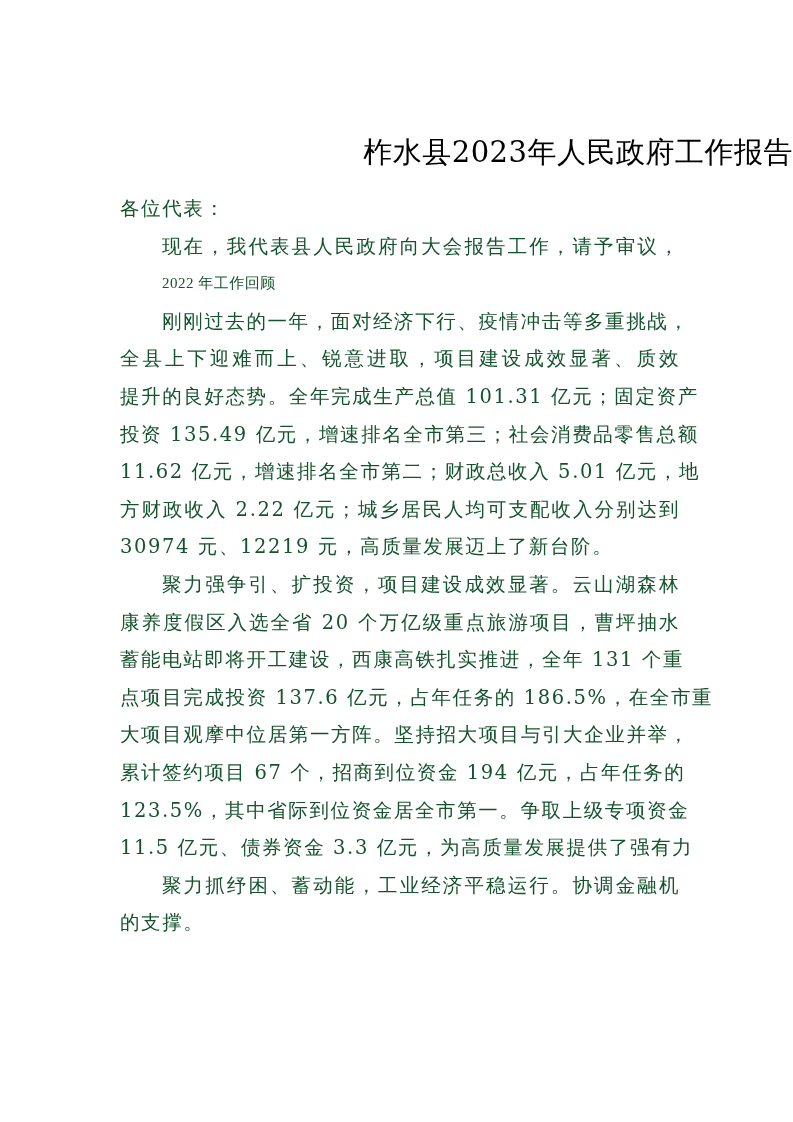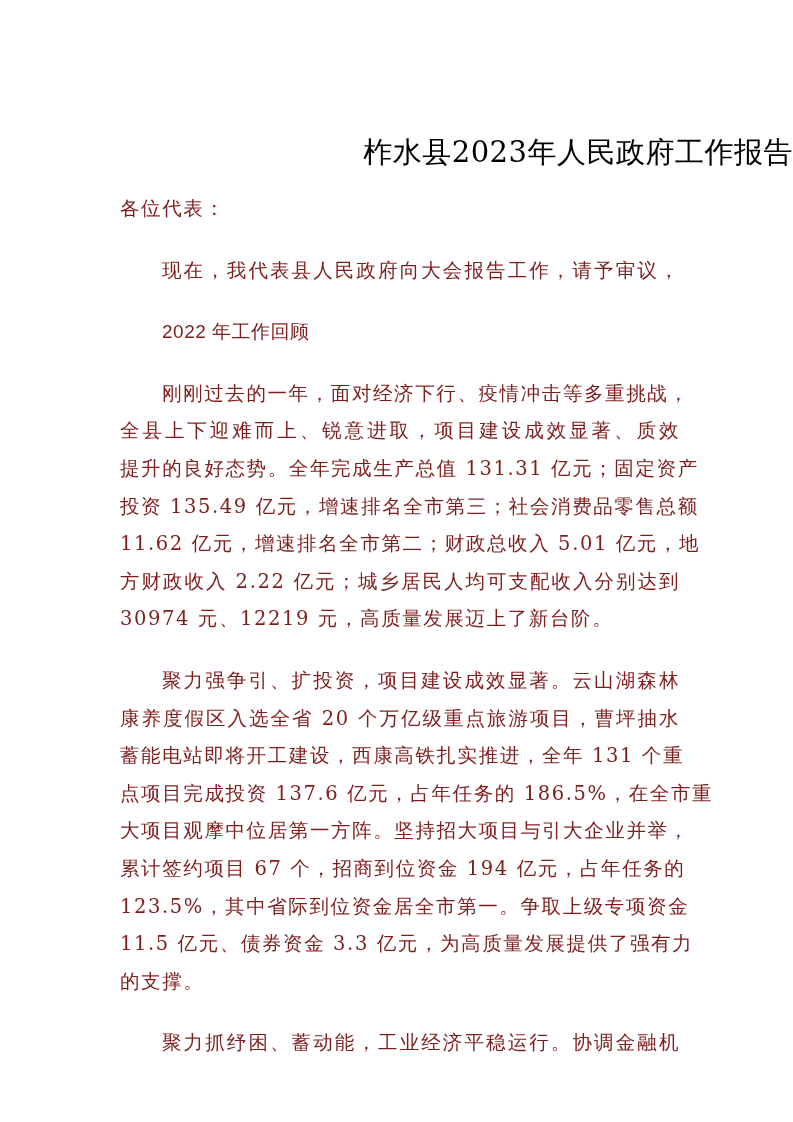--- a/index.html
+++ b/index.html
@@ -5,56 +5,56 @@
   html, body { margin: 0; padding: 0; background: #ffffff; }
   body { width: 793px; height: 1122px; position: relative; overflow: hidden; }
   .page { position: absolute; left: 0; top: 0; width: 793px; height: 1122px; background: #ffffff; }
   .title {
     position: absolute; left: 0; top: 106px; width: 793px; text-align: right;
     font-family: "DejaVu Serif", "Liberation Serif", serif; font-size: 29px; color: #000;
     letter-spacing: 0.5px; line-height: 44px; margin-top: 24px;
   }
   .body {
     position: absolute; left: 120px; top: 190px; width: 560px;
-    font-family: "DejaVu Serif", "Liberation Serif", serif; font-size: 19.5px; color: #7f1d1d;
+    font-family: "DejaVu Serif", "Liberation Serif", serif; font-size: 19.5px; color: #14532d;
     line-height: 37.6px;
   }
   .line { display: block; white-space: nowrap; letter-spacing: 1.6px; height: 37.6px; }
-  .indent { padding-left: 42px; margin-top: 24px; }
+  .indent { padding-left: 42px; }
   .heading {
-    font-family: Liberation Sans, sans-serif; font-size: 19px; letter-spacing: 0.5px;
+    font-family: Liberation Serif, serif; font-size: 15px; letter-spacing: 0.5px;
   }
   .just { text-align: justify; text-align-last: justify; }
 </style>
 </head>
 <body>
 
 <div class="page">
   <div class="title">柞水县2023年人民政府工作报告</div>
 
   <div class="body">
     <span class="line">各位代表：</span>
 
     <span class="line indent just">现在，我代表县人民政府向大会报告工作，请予审议，</span>
 
     <span class="line indent heading">2022 年工作回顾</span>
 
     <span class="line indent just">刚刚过去的一年，面对经济下行、疫情冲击等多重挑战，</span>
     <span class="line just">全县上下迎难而上、锐意进取，项目建设成效显著、质效</span>
-    <span class="line just">提升的良好态势。全年完成生产总值 131.31 亿元；固定资产</span>
+    <span class="line just">提升的良好态势。全年完成生产总值 101.31 亿元；固定资产</span>
     <span class="line just">投资 135.49 亿元，增速排名全市第三；社会消费品零售总额</span>
     <span class="line just">11.62 亿元，增速排名全市第二；财政总收入 5.01 亿元，地</span>
     <span class="line just">方财政收入 2.22 亿元；城乡居民人均可支配收入分别达到</span>
     <span class="line">30974 元、12219 元，高质量发展迈上了新台阶。</span>
 
     <span class="line indent just">聚力强争引、扩投资，项目建设成效显著。云山湖森林</span>
     <span class="line just">康养度假区入选全省 20 个万亿级重点旅游项目，曹坪抽水</span>
     <span class="line just">蓄能电站即将开工建设，西康高铁扎实推进，全年 131 个重</span>
     <span class="line just">点项目完成投资 137.6 亿元，占年任务的 186.5%，在全市重</span>
     <span class="line just">大项目观摩中位居第一方阵。坚持招大项目与引大企业并举，</span>
     <span class="line just">累计签约项目 67 个，招商到位资金 194 亿元，占年任务的</span>
     <span class="line just">123.5%，其中省际到位资金居全市第一。争取上级专项资金</span>
     <span class="line just">11.5 亿元、债券资金 3.3 亿元，为高质量发展提供了强有力</span>
+    <span class="line indent just">聚力抓纾困、蓄动能，工业经济平稳运行。协调金融机</span>
+
     <span class="line">的支撑。</span>
-
-    <span class="line indent just">聚力抓纾困、蓄动能，工业经济平稳运行。协调金融机</span>
   </div>
 </div>
 
 </body></html>

